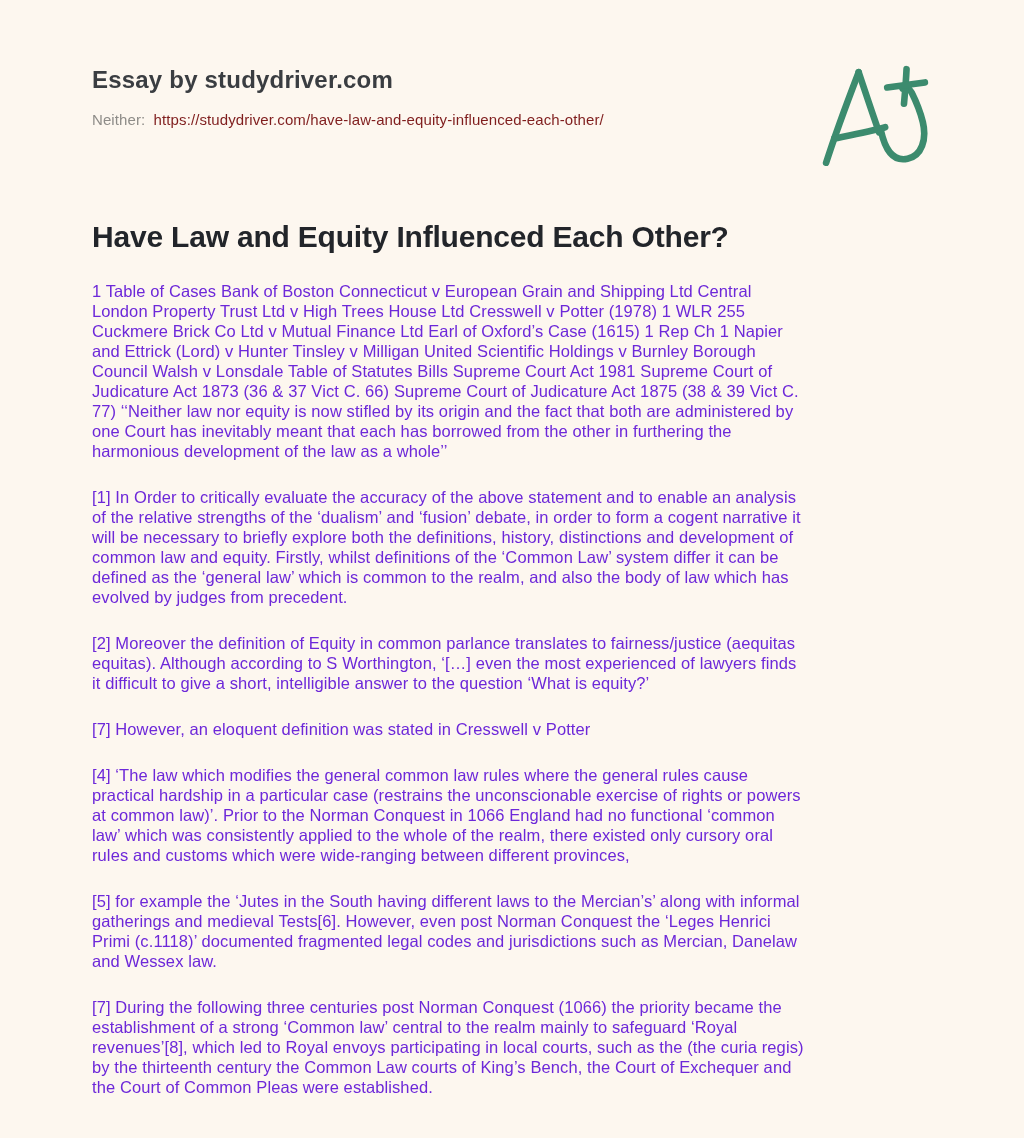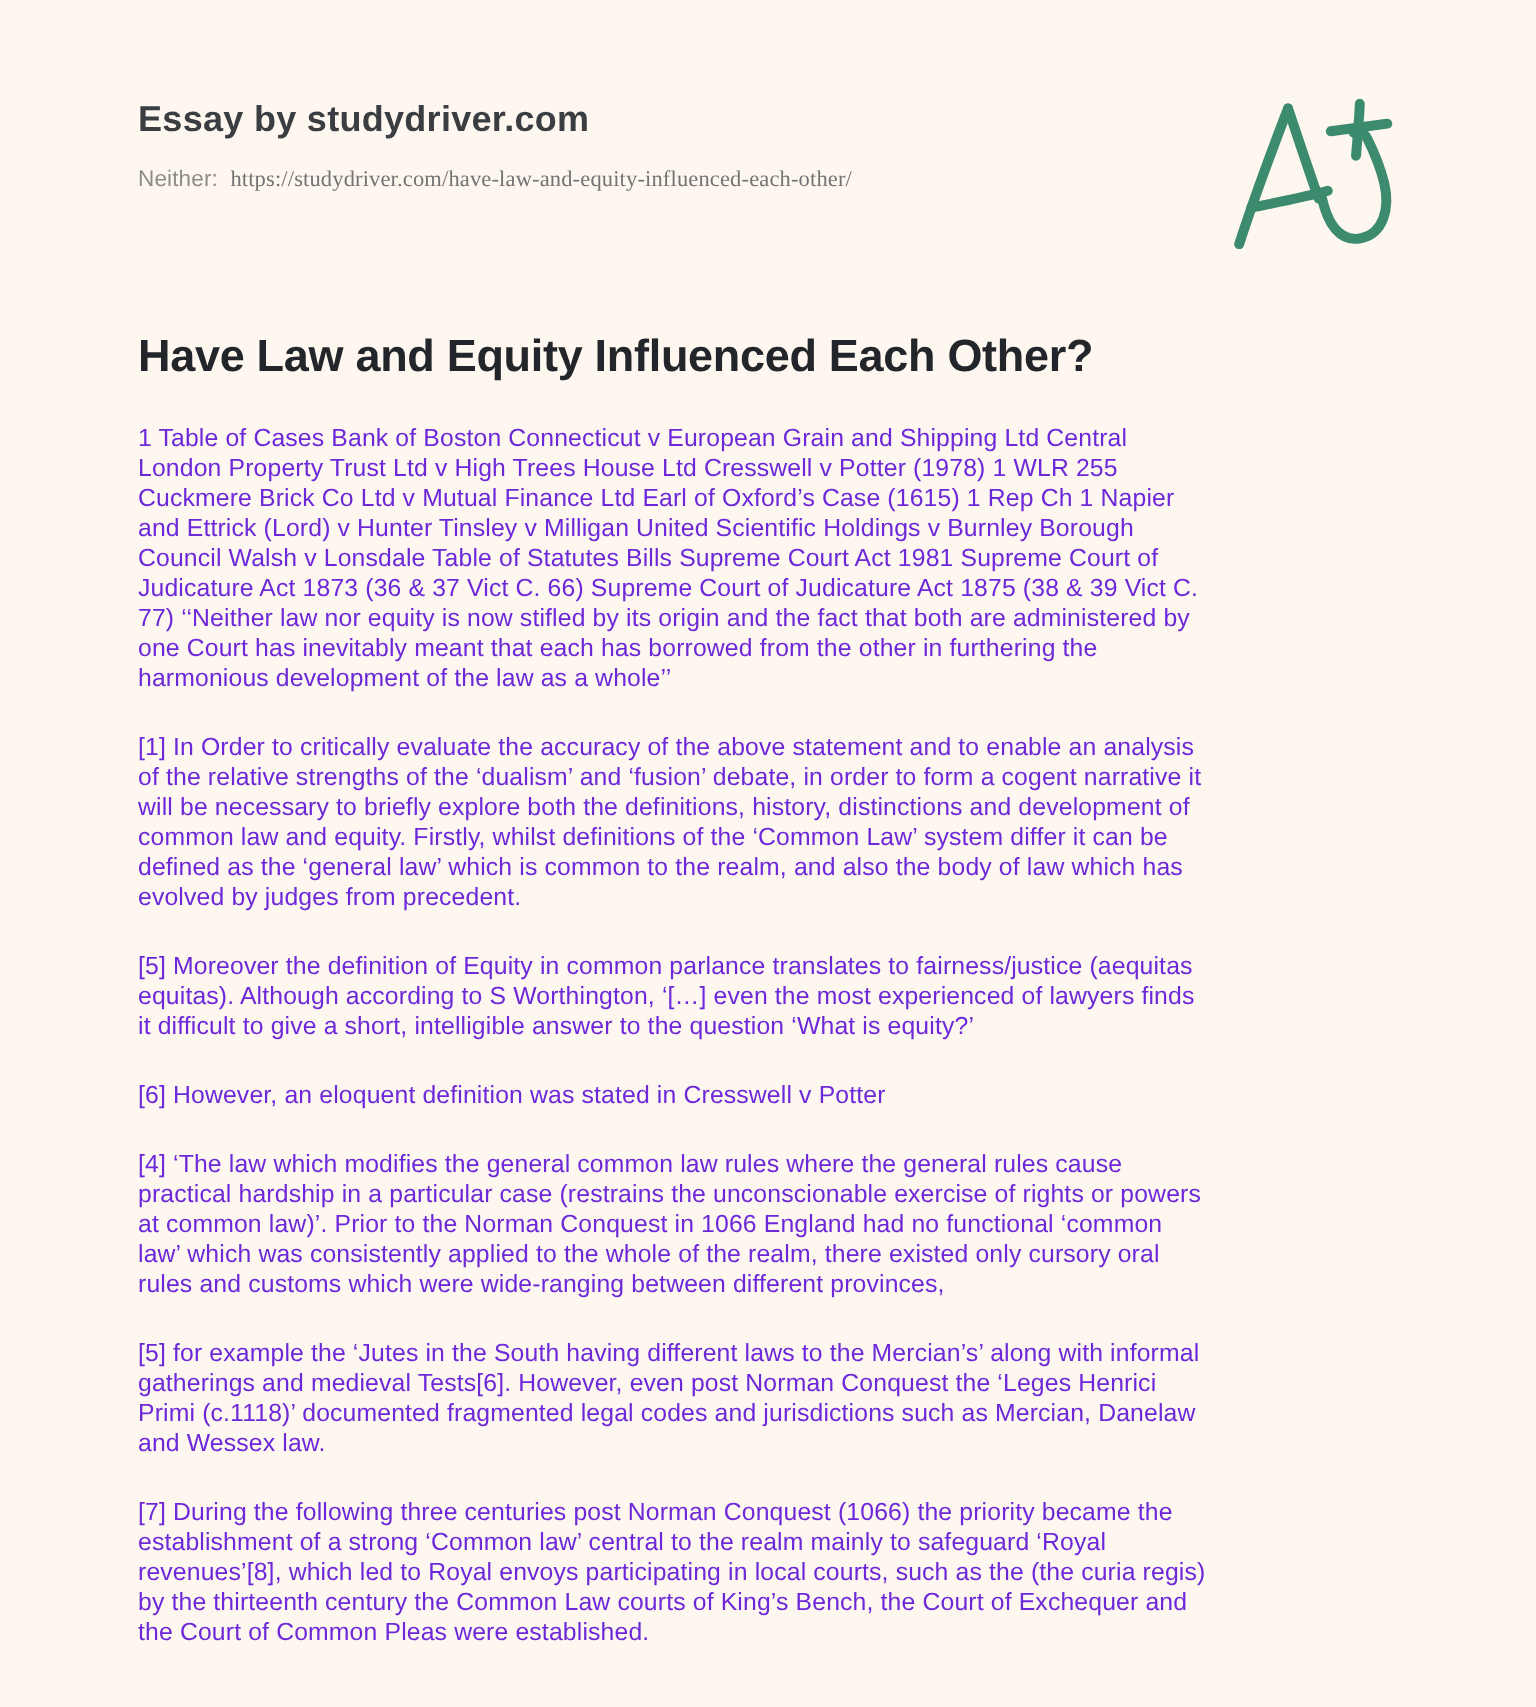--- a/index.html
+++ b/index.html
@@ -24,24 +24,23 @@
     color: #3a3d41;
     letter-spacing: 0.2px;
   }
   .source-row {
     margin-top: 17px;
     font-size: 15px;
     letter-spacing: 0.1px;
   }
   .source-label { color: #8e8c88; }
   .source-link {
-    color: #737373;
+    color: #7f1d1d;
     text-decoration: none;
     margin-left: 4px;
-    font-family: Liberation Serif, serif;
   }
   .logo {
     position: absolute;
     top: 64px;
     left: 820px;
     width: 112px;
     height: 102px;
   }
   .article-title {
     margin-top: 92px;
@@ -86,20 +85,20 @@
 
       <path d="M66 23 L103 18"></path>
     </svg>
   </div>
 
   <h1 class="article-title">Have Law and Equity Influenced Each Other?</h1>
 
   <div class="article-body">
       <p class="para">1 Table of Cases Bank of Boston Connecticut v European Grain and Shipping Ltd Central London Property Trust Ltd v High Trees House Ltd Cresswell v Potter (1978) 1 WLR 255 Cuckmere Brick Co Ltd v Mutual Finance Ltd Earl of Oxford’s Case (1615) 1 Rep Ch 1 Napier and Ettrick (Lord) v Hunter Tinsley v Milligan United Scientific Holdings v Burnley Borough Council Walsh v Lonsdale Table of Statutes Bills Supreme Court Act 1981 Supreme Court of Judicature Act 1873 (36 &amp; 37 Vict C. 66) Supreme Court of Judicature Act 1875 (38 &amp; 39 Vict C. 77) ‘‘Neither law nor equity is now stifled by its origin and the fact that both are administered by one Court has inevitably meant that each has borrowed from the other in furthering the harmonious development of the law as a whole’’</p>
       <p class="para">[1] In Order to critically evaluate the accuracy of the above statement and to enable an analysis of the relative strengths of the ‘dualism’ and ‘fusion’ debate, in order to form a cogent narrative it will be necessary to briefly explore both the definitions, history, distinctions and development of common law and equity. Firstly, whilst definitions of the ‘Common Law’ system differ it can be defined as the ‘general law’ which is common to the realm, and also the body of law which has evolved by judges from precedent.</p>
-      <p class="para">[5] Moreover the definition of Equity in common parlance translates to fairness/justice (aequitas equitas). Although according to S Worthington, ‘[…] even the most experienced of lawyers finds it difficult to give a short, intelligible answer to the question ‘What is equity?’</p>
-      <p class="para">[6] However, an eloquent definition was stated in Cresswell v Potter</p>
+      <p class="para">[2] Moreover the definition of Equity in common parlance translates to fairness/justice (aequitas equitas). Although according to S Worthington, ‘[…] even the most experienced of lawyers finds it difficult to give a short, intelligible answer to the question ‘What is equity?’</p>
+      <p class="para">[7] However, an eloquent definition was stated in Cresswell v Potter</p>
       <p class="para">[4] ‘The law which modifies the general common law rules where the general rules cause practical hardship in a particular case (restrains the unconscionable exercise of rights or powers at common law)’. Prior to the Norman Conquest in 1066 England had no functional ‘common law’ which was consistently applied to the whole of the realm, there existed only cursory oral rules and customs which were wide-ranging between different provinces,</p>
       <p class="para">[5] for example the ‘Jutes in the South having different laws to the Mercian’s’ along with informal gatherings and medieval Tests[6]. However, even post Norman Conquest the ‘Leges Henrici Primi (c.1118)’ documented fragmented legal codes and jurisdictions such as Mercian, Danelaw and Wessex law.</p>
       <p class="para">[7] During the following three centuries post Norman Conquest (1066) the priority became the establishment of a strong ‘Common law’ central to the realm mainly to safeguard ‘Royal revenues’[8], which led to Royal envoys participating in local courts, such as the (the curia regis) by the thirteenth century the Common Law courts of King’s Bench, the Court of Exchequer and the Court of Common Pleas were established.</p>
     </div>
 
 </div>
 
 </body></html>

